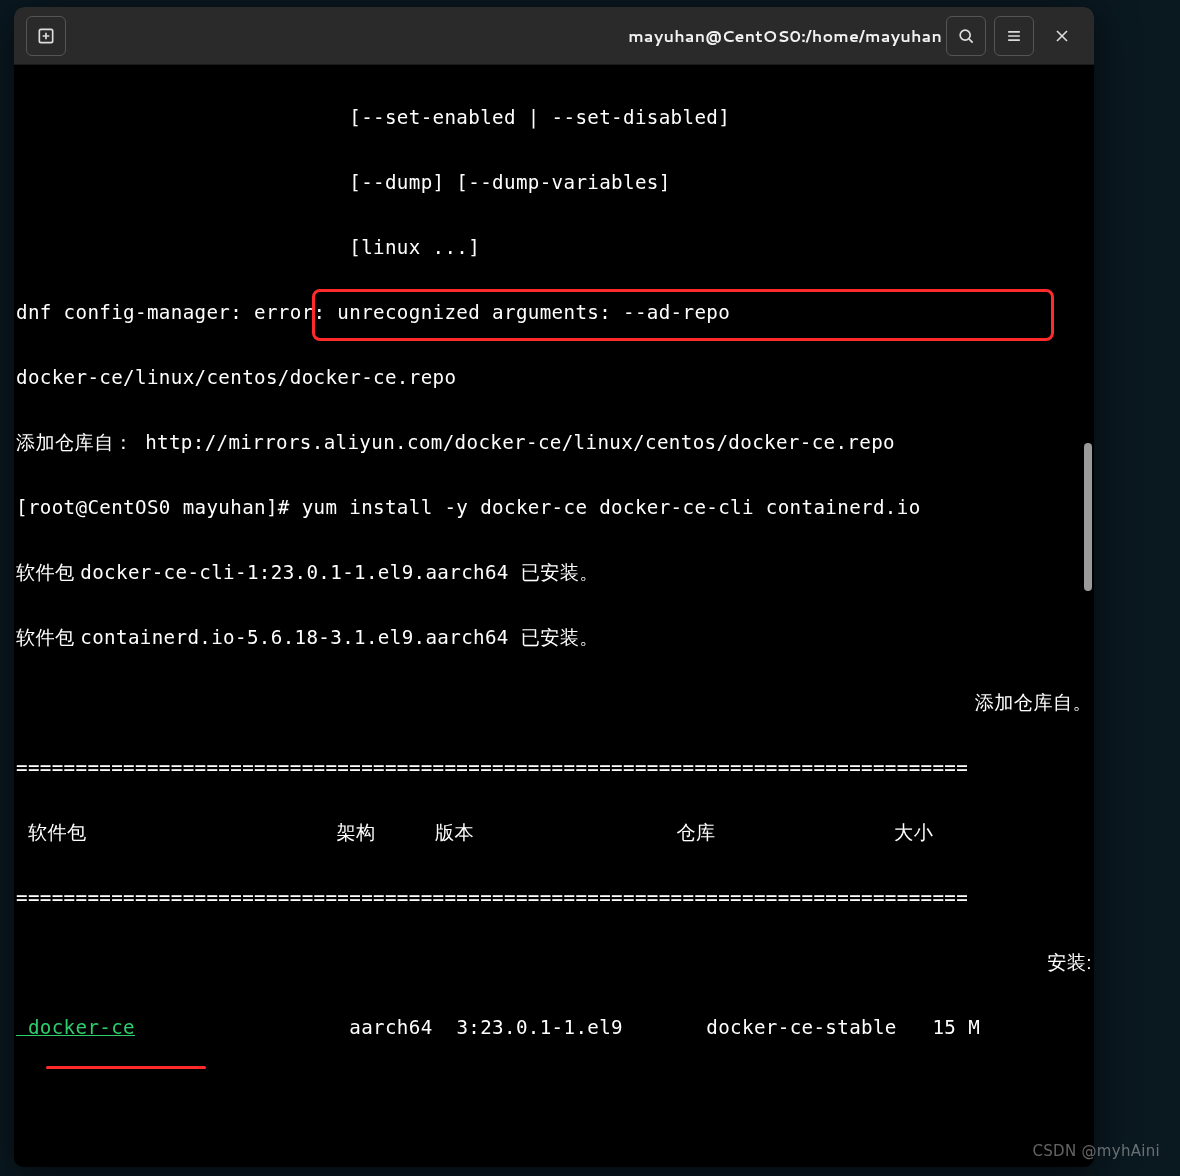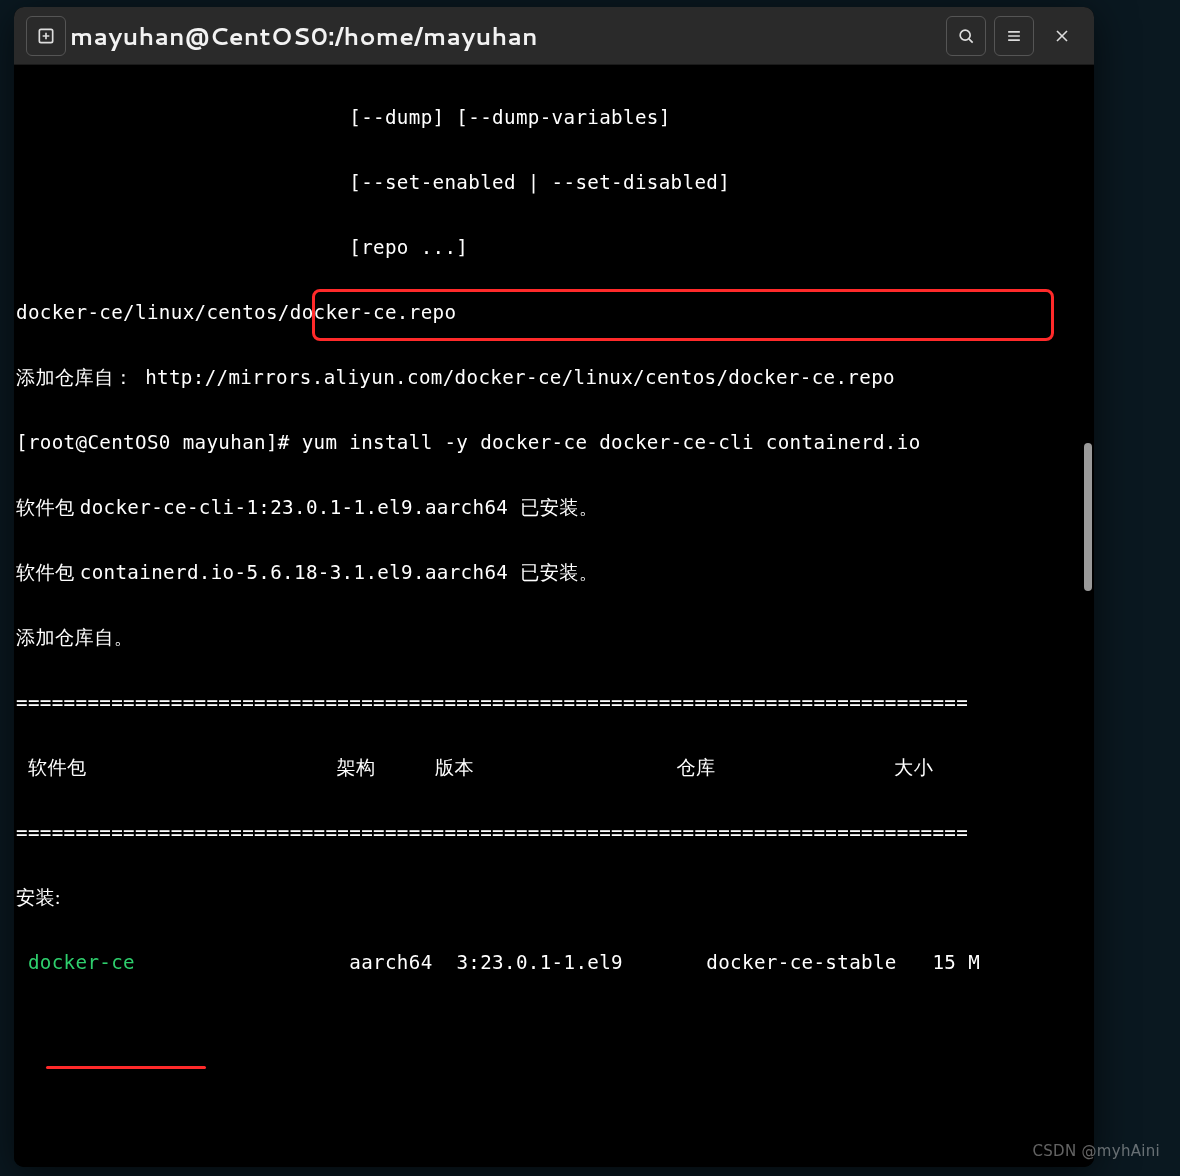--- a/index.html
+++ b/index.html
@@ -15,38 +15,38 @@
     padding: 0 8px; border-bottom: 1px solid #1a1a1a;
   }
   .tb-btn {
     width: 40px; height: 40px; margin: 0 4px; border-radius: 6px;
     display: flex; align-items: center; justify-content: center;
     color: #eee; background: transparent;
   }
   .tb-btn.boxed { border: 1px solid #555; }
   .tb-btn svg { width: 20px; height: 20px; stroke: #ddd; fill: none; stroke-width: 2; }
   .title-center {
-    flex: 1; text-align: left; color: #f2f2f2; font-weight: 600;
-    font-family: "Cantarell","DejaVu Sans",sans-serif; font-size: 24px;
+    flex: 1; text-align: right; color: #f2f2f2; font-weight: 600;
+    font-family: "Cantarell","DejaVu Sans",sans-serif; font-size: 16px;
     letter-spacing: 0.2px;
   }
   .tb-right { display: flex; }
   .terminal {
     position: relative;
     padding: 4px 2px 0 2px;
     color: #ffffff; background: #000;
     line-height: 32.5px;
     white-space: pre;
     font-size: 19.2px;
     letter-spacing: 0.35px;
     font-weight: 500;
   }
   .line { white-space: pre; height: 32.5px; }
-  .cjk { font-family: Liberation Serif, serif; }
-  .green { color: #2ecf6d; }
+  .cjk { font-family: Liberation Sans, sans-serif; text-align: right; }
+  .green { color: #2ecf6d; text-decoration: underline; }
   .highlight-box {
     position: absolute;
     border: 3px solid #ff2a2a; border-radius: 8px;
     pointer-events: none;
   }
   .underline-red {
     position: absolute; height: 3px; background: #ff2a2a;
     border-radius: 2px;
   }
   .scrollbar {
@@ -96,23 +96,24 @@
       <div class="tb-btn">
         <svg viewBox="0 0 24 24">
             <line x1="6" y1="6" x2="18" y2="18"></line>
             <line x1="18" y1="6" x2="6" y2="18"></line>
           </svg>
       </div>
     </div>
   </div>
 
   <div class="terminal">
+<div class="line">                            [--set-enabled | --set-disabled]</div>
 <div class="line">                            [--dump] [--dump-variables]</div>
-<div class="line">                            [--set-enabled | --set-disabled]</div>
-<div class="line">                            [repo ...]</div>
+<div class="line">                            [linux ...]</div>
+<div class="line">dnf config-manager: error: unrecognized arguments: --ad-repo</div>
 <div class="line">docker-ce/linux/centos/docker-ce.repo</div>
 <div class="line"><span class="cjk">添加仓库自：</span> <span>http://mirrors.aliyun.com/docker-ce/linux/centos/docker-ce.repo</span></div>
 <div class="line">[root@CentOS0 mayuhan]# yum install -y docker-ce docker-ce-cli containerd.io</div>
 <div class="line"><span class="cjk">软件包 </span><span>docker-ce-cli-1:23.0.1-1.el9.aarch64 </span><span class="cjk">已安装。</span></div>
 <div class="line"><span class="cjk">软件包 </span><span>containerd.io-5.6.18-3.1.el9.aarch64 </span><span class="cjk">已安装。</span></div>
 <div class="line cjk">添加仓库自。</div>
 <div class="line">================================================================================</div>
 <div class="line"> <span class="cjk">软件包</span>                     <span class="cjk">架构</span>     <span class="cjk">版本</span>                 <span class="cjk">仓库</span>               <span class="cjk">大小</span></div>
 <div class="line">================================================================================</div>
 <div class="line cjk">安装:</div>

